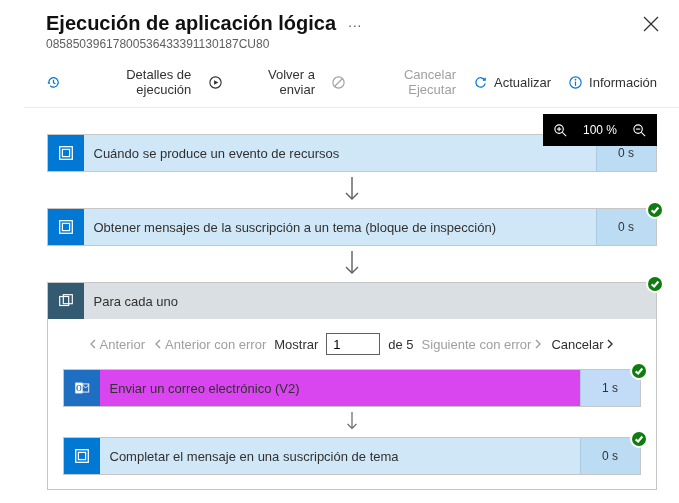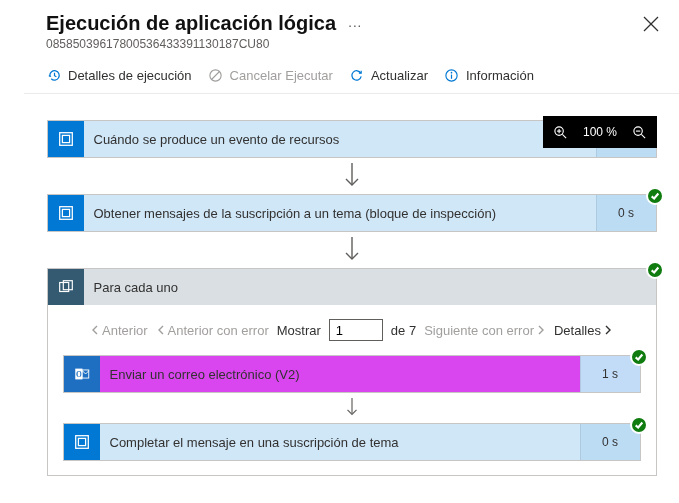--- a/index.html
+++ b/index.html
@@ -36,21 +36,21 @@
   .tb-ico { width:16px; height:16px; display:flex; align-items:center; justify-content:center; }
   .tb-ico svg { width:15px; height:15px; }
   .canvas-area {
     flex: 1; position: relative;
     background: #fff;
     padding: 12px 22px 0 22px;
     display: flex; flex-direction: column; align-items:center;
     overflow: hidden;
   }
   .zoom-bar {
-    position: absolute; top: 22px; right: 22px;
+    position: absolute; top: 6px; right: 22px;
     background: #000; color: #fff;
     display: flex; align-items: center;
     height: 32px; padding: 0 10px; gap: 14px;
     z-index: 5;
     font-size: 12px;
   }
   .zoom-ico { width:16px; height:16px; display:flex; align-items:center; justify-content:center; cursor:pointer; }
   .zoom-ico svg { width:15px; height:15px; stroke:#fff; fill:none; }
   .step {
     width: 610px;
@@ -142,20 +142,29 @@
     <div class="tb-item">
       <span class="tb-ico">
         <svg viewBox="0 0 16 16">
             <path d="M3 8a5 5 0 1 1 1.5 3.5" fill="none" stroke="#0078d4" stroke-width="1.3"></path>
             <polyline points="2,9 3,8 4.2,9.2" fill="none" stroke="#0078d4" stroke-width="1.3"></polyline>
             <polyline points="8,5 8,8.2 10,9.4" fill="none" stroke="#0078d4" stroke-width="1.3"></polyline>
           </svg>
       </span>
       <span>Detalles de ejecución</span>
     </div>
+    <div class="tb-item">
+      <span class="tb-ico">
+        <svg viewBox="0 0 16 16">
+            <circle cx="8" cy="8" r="6" fill="none" stroke="#323130" stroke-width="1.2"></circle>
+            <polygon points="6.5,5.5 6.5,10.5 11,8" fill="#323130"></polygon>
+          </svg>
+      </span>
+      <span>Volver a enviar</span>
+    </div>
     <div class="tb-item disabled">
       <span class="tb-ico">
         <svg viewBox="0 0 16 16">
             <circle cx="8" cy="8" r="6" fill="none" stroke="#a19f9d" stroke-width="1.2"></circle>
             <line x1="4" y1="12" x2="12" y2="4" stroke="#a19f9d" stroke-width="1.2"></line>
           </svg>
       </span>
       <span>Cancelar Ejecutar</span>
     </div>
     <div class="tb-item">
@@ -275,31 +284,31 @@
           <span class="navbtn disabled">
             <span class="chev">
                 <svg viewBox="0 0 10 10">
                   <polyline points="7,1 3,5 7,9" fill="none" stroke="#a19f9d" stroke-width="1.4"></polyline>
                 </svg>
               </span>
             <span>Anterior con error</span>
           </span>
           <span>Mostrar</span>
           <input type="text" value="1" style="">
-          <span>de 7</span>
+          <span>de 5</span>
           <span class="navbtn disabled">
             <span>Siguiente con error</span>
             <span class="chev">
                 <svg viewBox="0 0 10 10">
                   <polyline points="3,1 7,5 3,9" fill="none" stroke="#a19f9d" stroke-width="1.4"></polyline>
                 </svg>
               </span>
           </span>
           <span class="navbtn strong">
-            <span>Detalles</span>
+            <span>Cancelar</span>
             <span class="chev">
                 <svg viewBox="0 0 10 10">
                   <polyline points="3,1 7,5 3,9" fill="none" stroke="#323130" stroke-width="1.4"></polyline>
                 </svg>
               </span>
           </span>
         </div>
 
         <div class="inner-step">
           <div class="badge">

